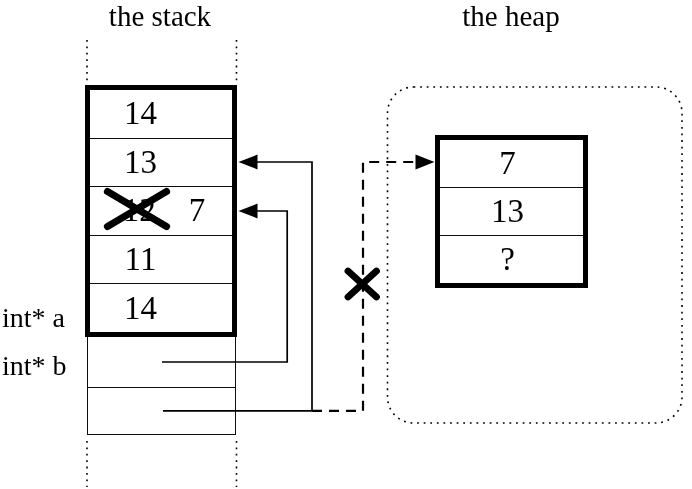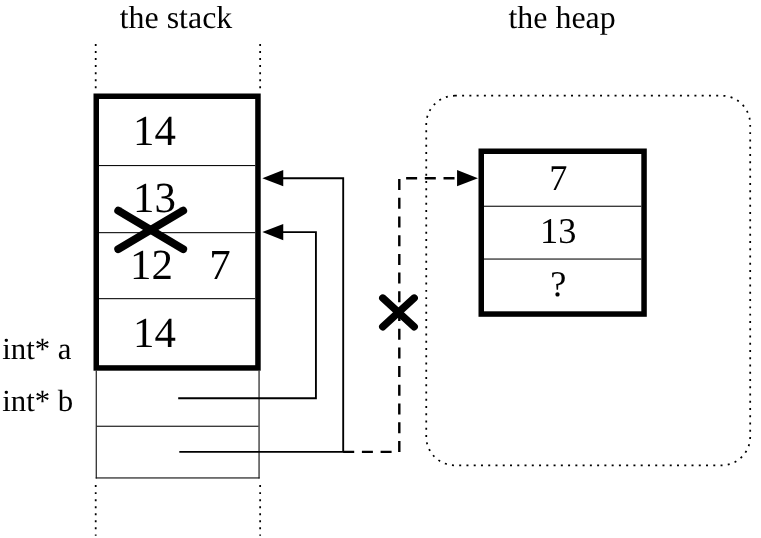--- a/index.html
+++ b/index.html
@@ -36,21 +36,21 @@
     flex-direction: column;
     background: #fff;
     z-index: 1;
   }
   .stack-cell {
     flex: 1 1 0;
     display: flex;
     align-items: center;
     justify-content: center;
     padding-right: 41px;
-    font-size: 39px;
+    font-size: 33px;
     line-height: 33px;
     text-align: center;
   }
   .stack-cell + .stack-cell { border-top: 1.5px solid #0d0d0d; }
   .stack-cell.crossed {
     padding-right: 0;
     padding-left: 6px;
     gap: 33px;
   }
 
@@ -124,20 +124,23 @@
       <span>14</span>
     </div>
     <div class="stack-cell">
       <span>13</span>
     </div>
     <div class="stack-cell crossed">
       <span>12</span>
       <span>7</span>
     </div>
     <div class="stack-cell">
+      <span>11</span>
+    </div>
+    <div class="stack-cell">
       <span>14</span>
     </div>
   </div>
 
   <div id="pointer-rows">
     <div id="pointer-row-b"></div>
     <div id="pointer-row-c"></div>
   </div>
 
   <div class="var-label" id="var-label-b">int* b</div>

